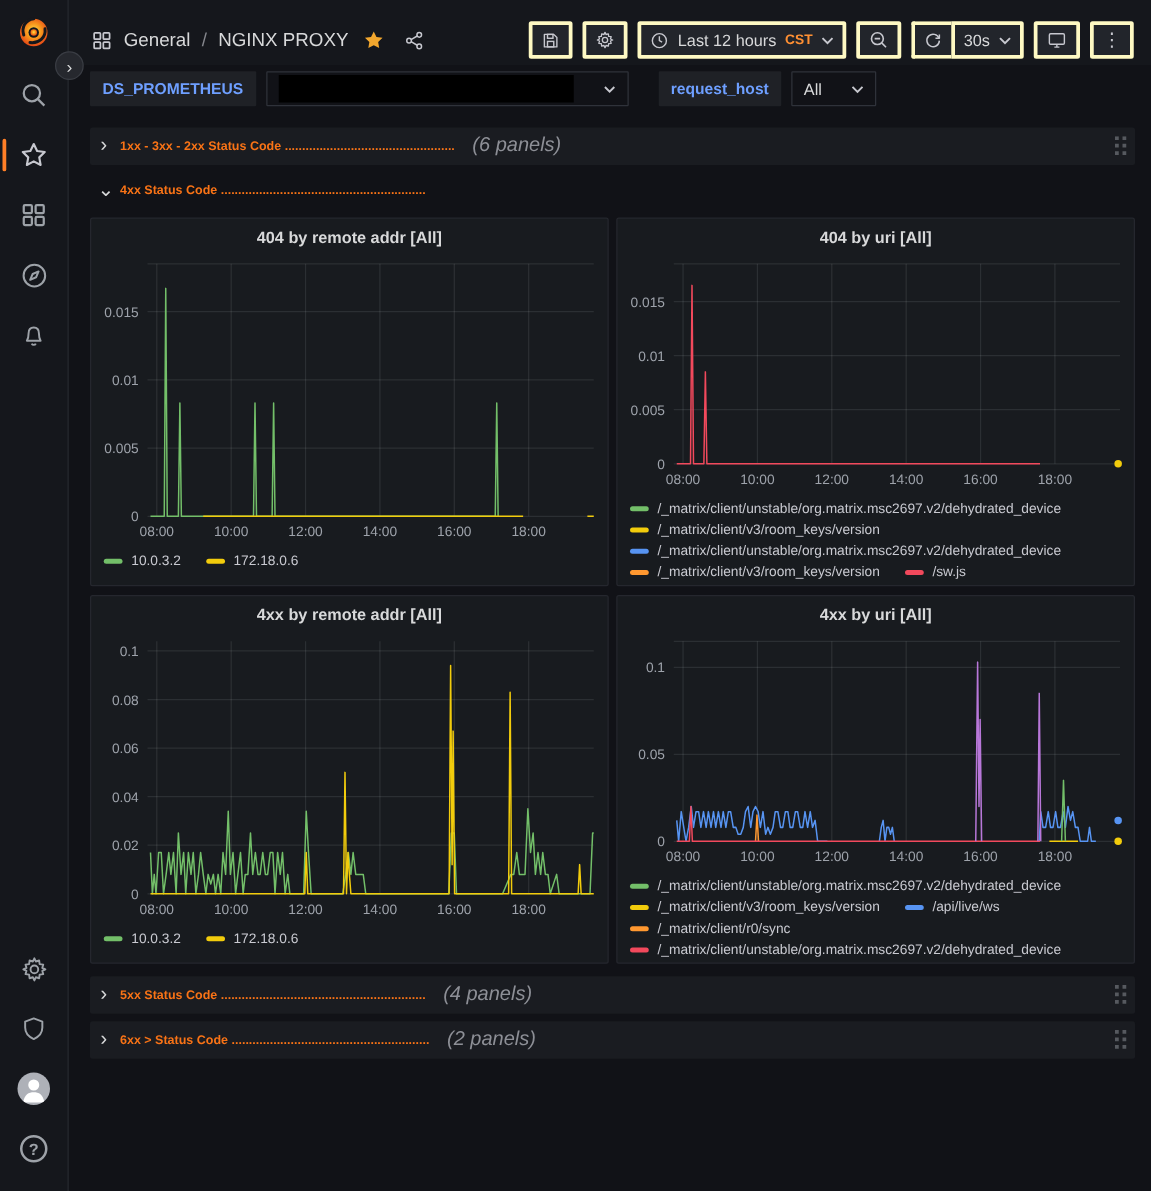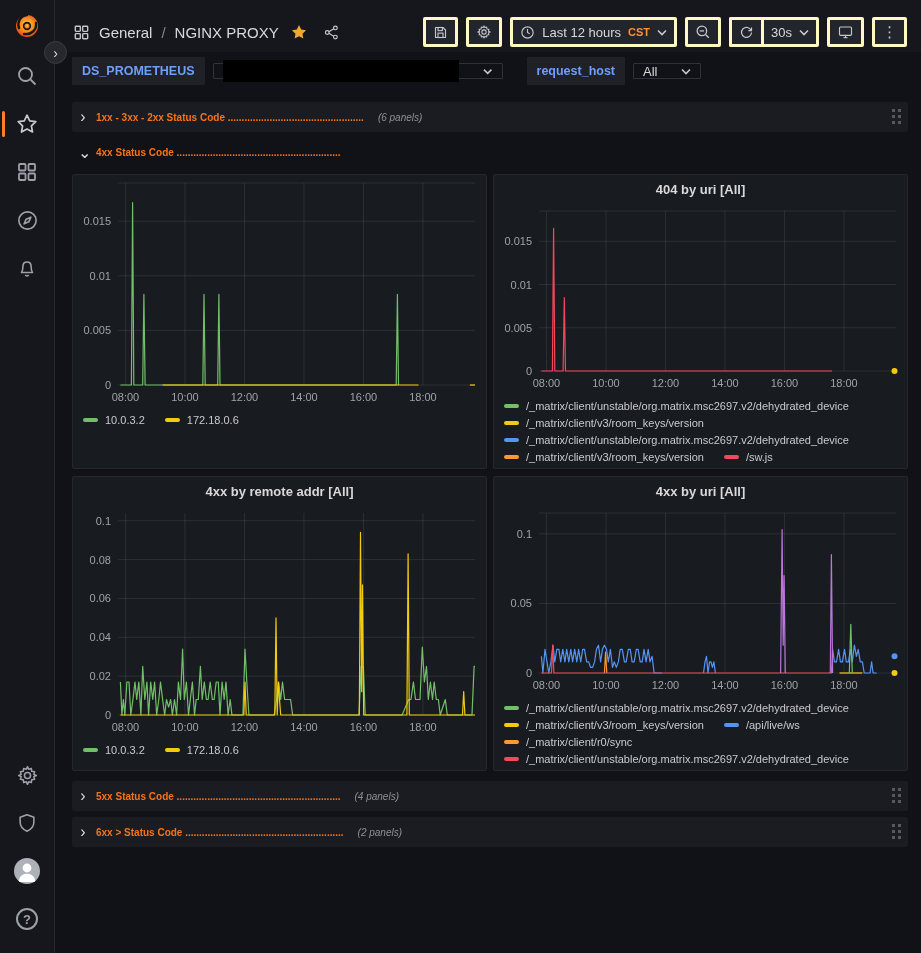--- a/index.html
+++ b/index.html
@@ -45,35 +45,35 @@
   .btn-group .tbtn:first-child { border-right:none; border-radius:2px 0 0 2px; }
   .btn-group .tbtn:last-child { border-radius:0 2px 2px 0;text-align:right; }
   .kebab { font-size:15px; letter-spacing:0; color:#c7c8cf; }
   
   .varrow { display:flex; align-items:center; padding:5px 16px 9px 17px; gap:8px; }
   .varlabel {
     height:28px; display:flex; align-items:center; padding:0 10px; background:#1f2126;
     color:#6e9fff; font-size:12.5px; font-weight:bold; border-radius:1px; cursor:pointer;
   }
   .varvalue {
-    height:16px; display:flex; align-items:center; gap:24px; padding:0 9px;
+    height:28px; display:flex; align-items:center; gap:24px; padding:0 9px;
     background:#111217; border:1px solid #2f323a; border-radius:1px; cursor:pointer; font-size:13px; color:#d8d9da;
   }
   .redacted { width:252px; height:22px; background:#000; }
   .host-group { display:flex; gap:1px; margin-left:16px; }
   
   .dash { padding:8px 13px 0 17px; }
   .rowhdr {
     height:30px; display:flex; align-items:center; gap:8px; padding:0 8px 0 6px;
     border-radius:2px; cursor:pointer; position:relative; margin-bottom:6px;
   }
   .rowhdr.collapsed { background:#1a1c21; }
   .rowhdr .chev { color:#d8d9da; font-size:16px; width:10px; text-align:center; }
   .rowtitle { font-size:10px; font-weight:bold; color:#f97316; white-space:nowrap; overflow:hidden; }
-  .rowcount { font-size:10px; font-style:italic; color:#8d8f96; margin-left:6px; white-space:nowrap; }
+  .rowcount { font-size:16px; font-style:italic; color:#8d8f96; margin-left:6px; white-space:nowrap; }
   .drag { position:absolute; right:6px; top:7px; cursor:grab; }
   .rowhdr.open { background:transparent; margin:4px 0 8px; height:28px; }
   
   .grid { display:grid; grid-template-columns:1fr 1fr; gap:7px 6px; }
   .panel {
     height:295px; background:#181b1f; border:1px solid #25272e; border-radius:2px;
     overflow:hidden; position:relative;
   }
   .ptitle { height:28px; display:flex; align-items:center; justify-content:center; font-size:13px; font-weight:bold; color:#d8d9da; cursor:pointer; }
   .legend { display:flex; flex-wrap:wrap; column-gap:20px; row-gap:5px; padding:3px 4px 0 10px; overflow:hidden; }
@@ -286,20 +286,21 @@
       </svg>
     </div>
 
     <div class="rowhdr open">
       <span class="chev">⌄</span>
       <span class="rowtitle">4xx Status Code ...........................................................</span>
     </div>
 
     <div class="grid">
       <div class="panel">
+        <div class="ptitle">404 by remote addr [All]</div>
         <svg class="chart" width="413" height="232">
             <line x1="52.4375" y1="8" x2="52.4375" y2="210" stroke="rgba(240,250,255,0.09)" stroke-width="1"></line>
             <text x="52.4375" y="226" text-anchor="middle" font-size="11" fill="#9ea3ab">08:00</text>
             <line x1="111.9375" y1="8" x2="111.9375" y2="210" stroke="rgba(240,250,255,0.09)" stroke-width="1"></line>
             <text x="111.9375" y="226" text-anchor="middle" font-size="11" fill="#9ea3ab">10:00</text>
             <line x1="171.4375" y1="8" x2="171.4375" y2="210" stroke="rgba(240,250,255,0.09)" stroke-width="1"></line>
             <text x="171.4375" y="226" text-anchor="middle" font-size="11" fill="#9ea3ab">12:00</text>
             <line x1="230.9375" y1="8" x2="230.9375" y2="210" stroke="rgba(240,250,255,0.09)" stroke-width="1"></line>
             <text x="230.9375" y="226" text-anchor="middle" font-size="11" fill="#9ea3ab">14:00</text>
             <line x1="290.4375" y1="8" x2="290.4375" y2="210" stroke="rgba(240,250,255,0.09)" stroke-width="1"></line>

